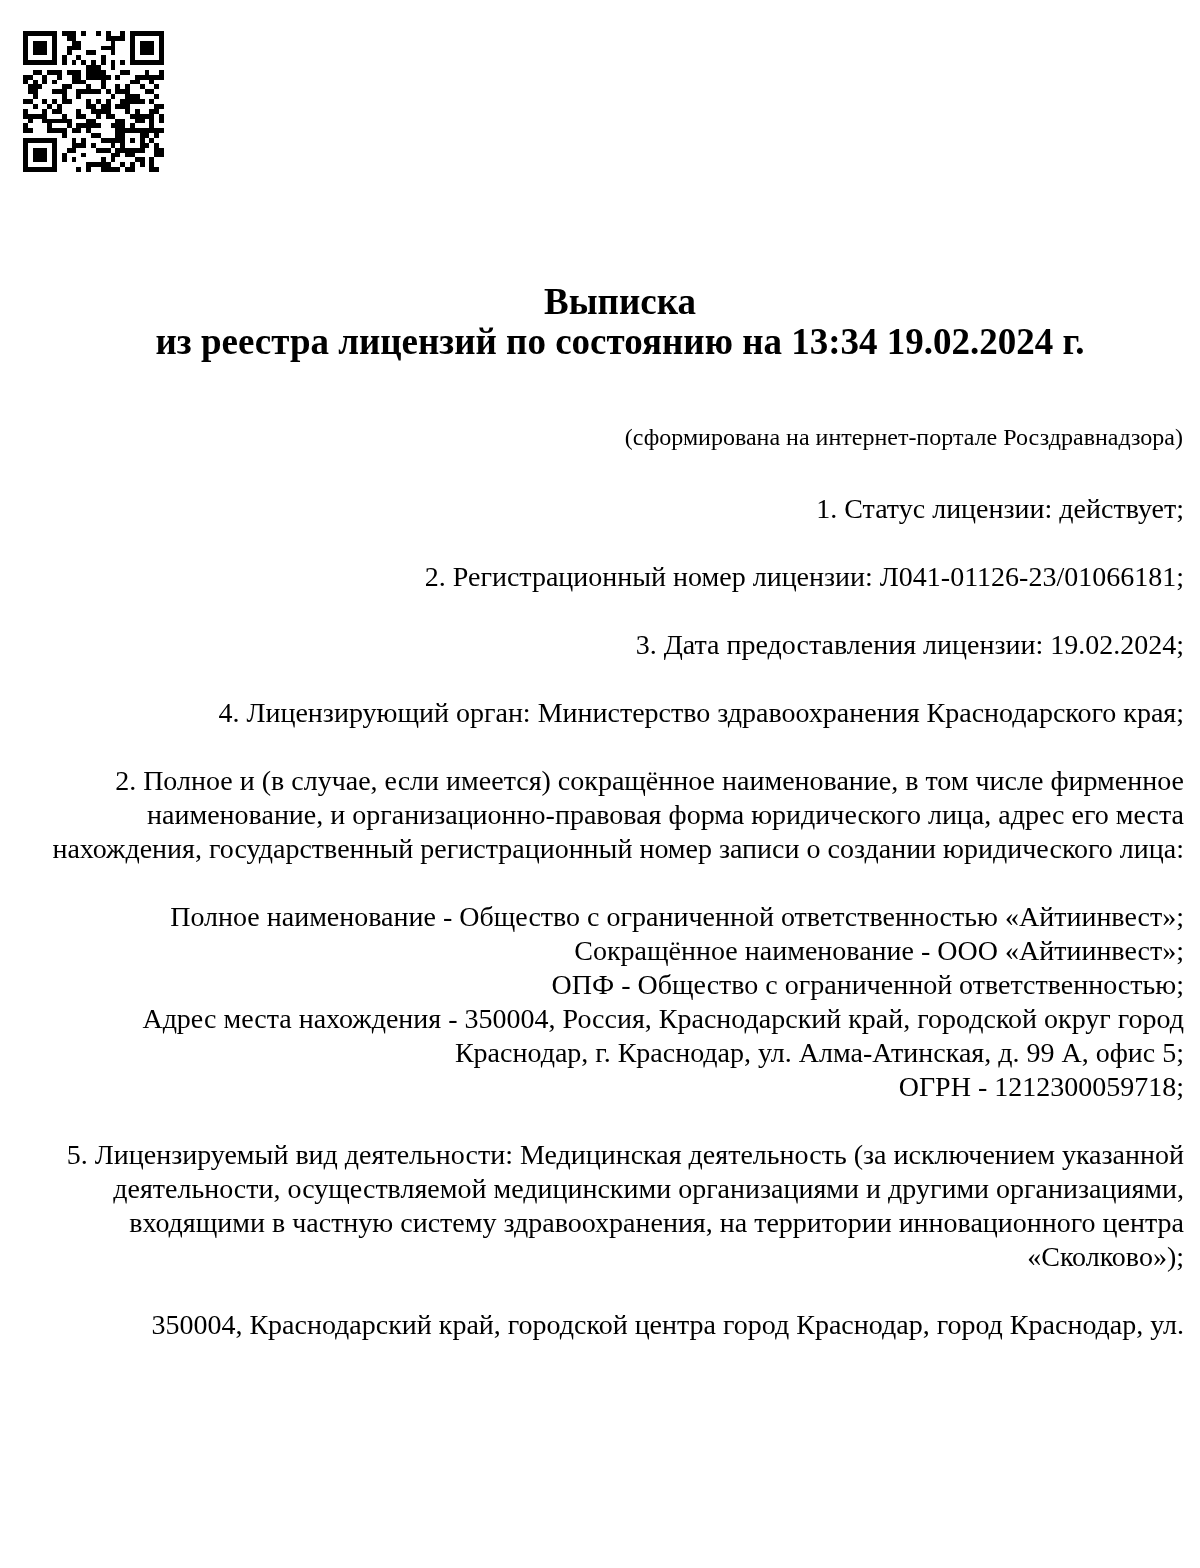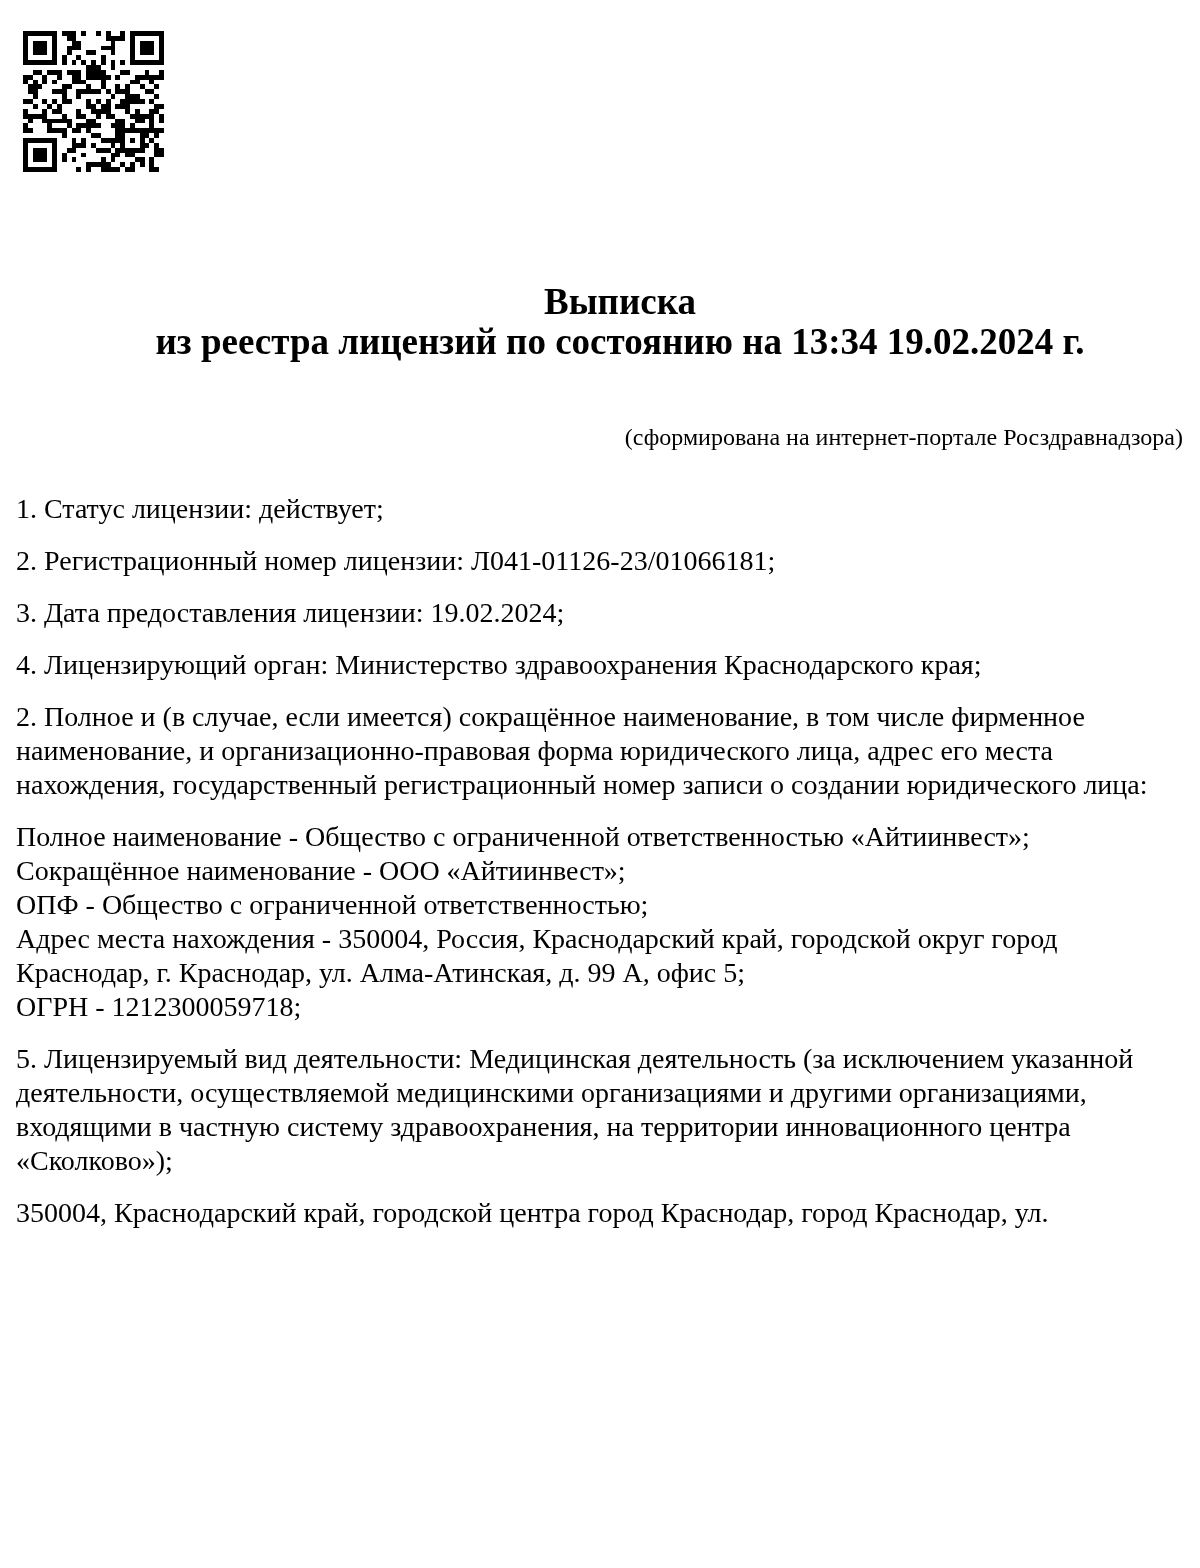--- a/index.html
+++ b/index.html
@@ -39,25 +39,26 @@
     text-align: left;
     margin-top: 32px;
   }
   .doc-body {
     position: absolute;
     left: 16px;
     top: 492px;
     width: 1168px;
     font-size: 28px;
     line-height: 34px;
+    text-align: right;
   }
   .para {
     white-space: pre-line; 
   }
-  .para + .para { margin-top: 18px; }
+  .para + .para { margin-top: 34px; }
 </style>
 </head>
 <body>
 
 <div class="page">
 
   <svg class="qr" id="qr-svg" viewBox="0 0 29 29" shape-rendering="crispEdges">
       <rect x="0" y="0" width="1" height="1" fill="#000000"></rect>
       <rect x="1" y="0" width="1" height="1" fill="#000000"></rect>
       <rect x="2" y="0" width="1" height="1" fill="#000000"></rect>

